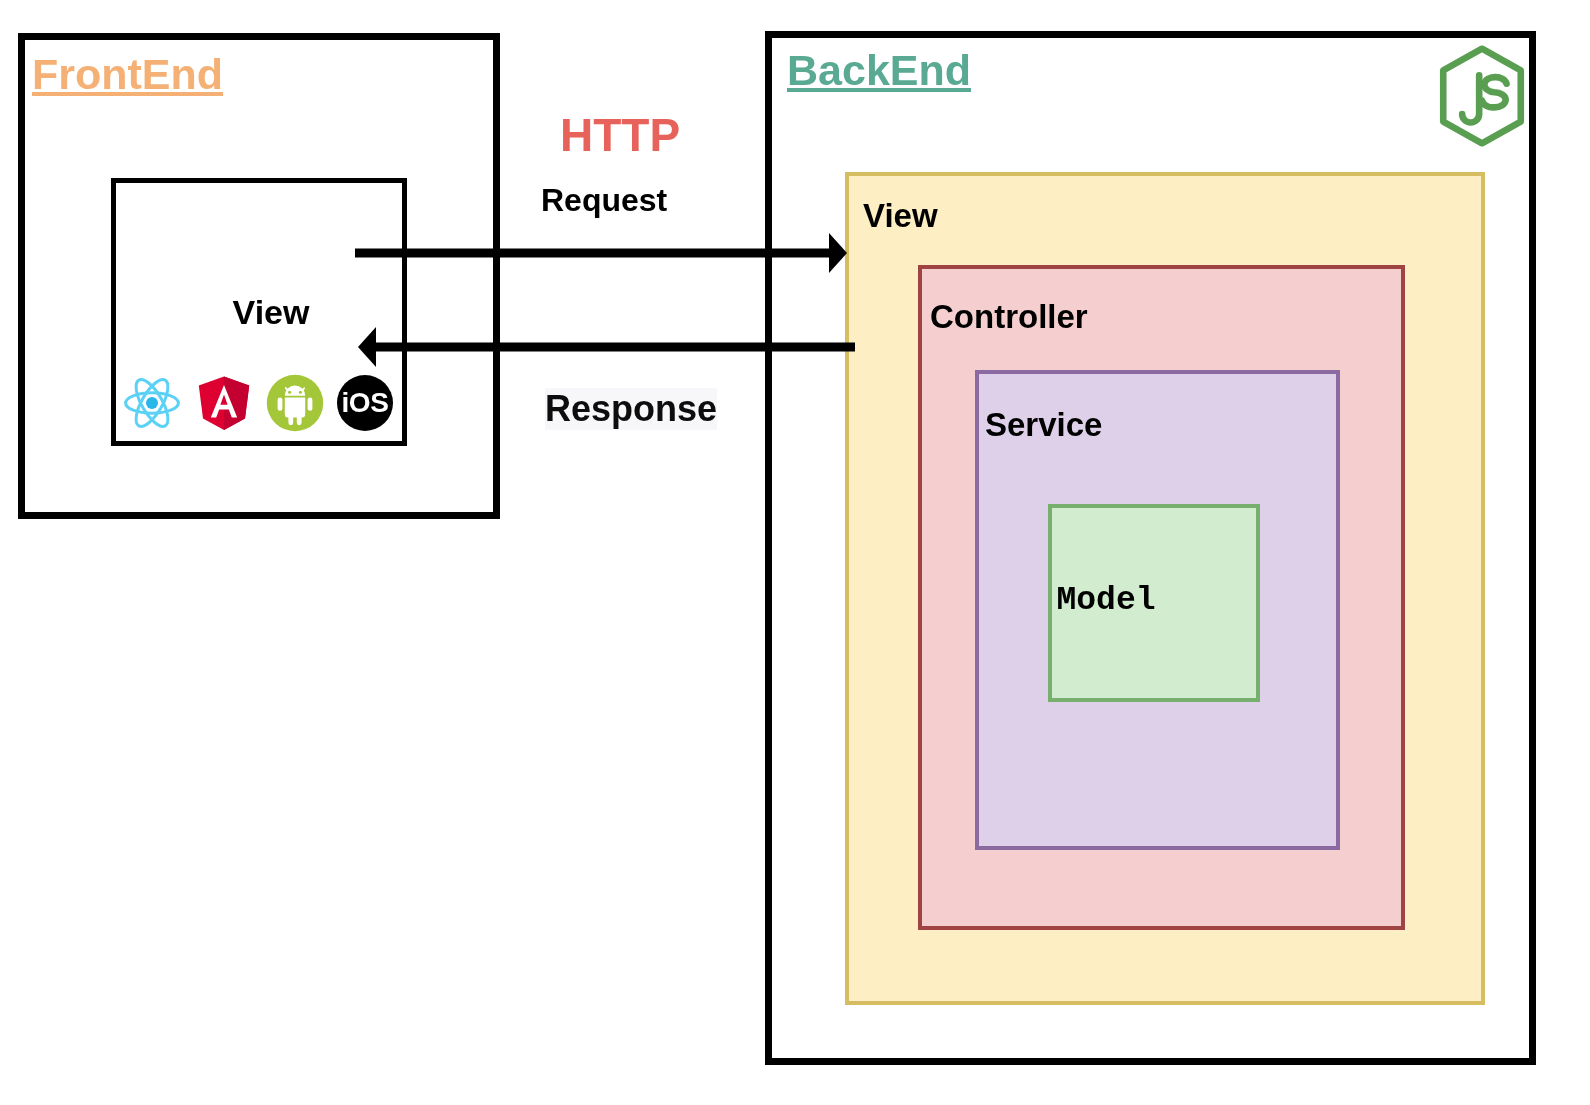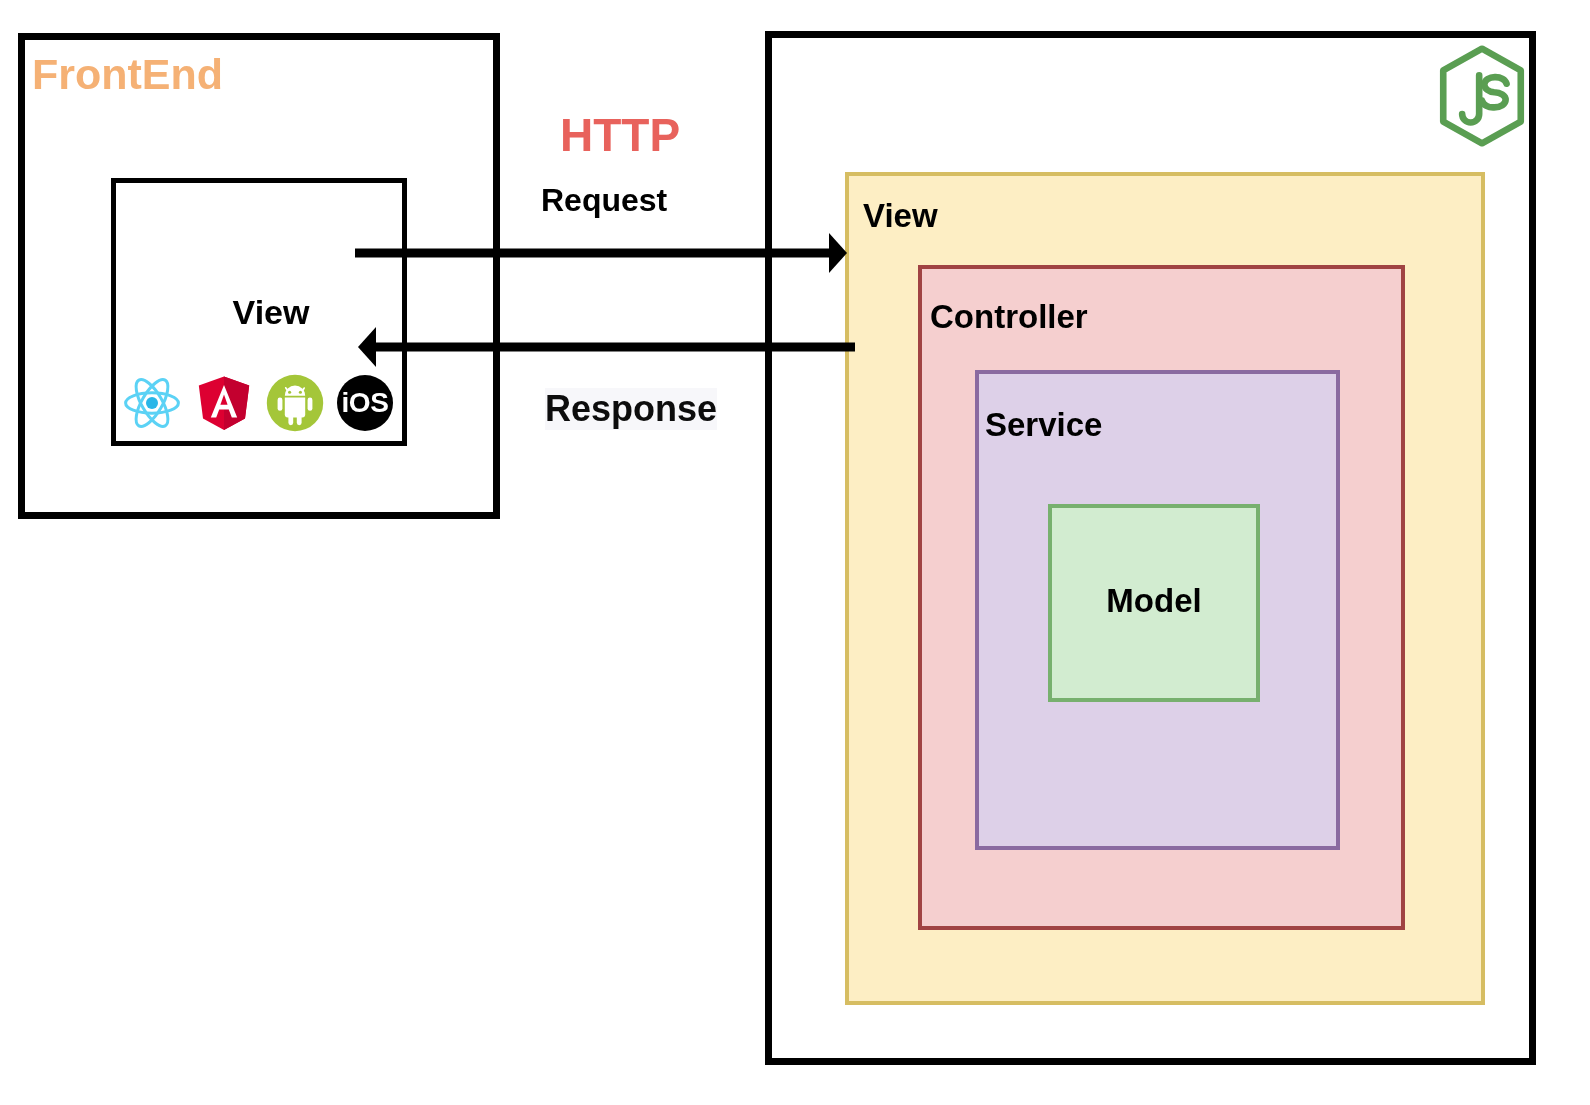--- a/index.html
+++ b/index.html
@@ -27,20 +27,21 @@
   }
   #frontend-box { left: 18px;  top: 33px;  width: 482px;  height: 486px; }
   #backend-box  { left: 765px; top: 31px;  width: 771px;  height: 1034px; }
 
   .outer-title {
     position: absolute;
     font-size: 43px;
     font-weight: bold;
     letter-spacing: 0px;
     white-space: nowrap;
+    text-decoration: underline;
   }
   #frontend-title { left: 32px;  top: 50px;  color: #f5b175; }
   #backend-title  { left: 787px; top: 46px;  color: #5aa992; }
 
   
   #view-box {
     position: absolute;
     left: 111px; top: 178px;
     width: 296px; height: 268px;
     background: #ffffff;
@@ -118,23 +119,24 @@
     position: absolute;
     font-size: 33px;
     font-weight: bold;
     color: #000000;
     white-space: nowrap;
   }
   #route-label      { left: 863px;  top: 197px; }
   #controller-label { left: 930px;  top: 298px; text-align: right; }
   #service-label    { left: 985px;  top: 406px; text-align: center; }
   #model-label      {
-    left: 1048px; top: 582px;
+    left: 1000px; top: 582px;
     width: 212px;
     text-align: center;
+    font-family: Liberation Mono, monospace;
   }
 
   
   #arrow-layer {
     position: absolute;
     left: 0; top: 0;
     width: 1590px; height: 1105px;
     pointer-events: none;
   }
   #http-label {
@@ -215,20 +217,21 @@
         <circle cx="59" cy="32" r="2.6" fill="#a4c639"></circle>
       </svg>
     </div>
 
     <div class="fw-icon">
       <div class="ios-badge">iOS</div>
     </div>
   </div>
 
   <div class="outer-box" id="backend-box"></div>
+  <div class="outer-title" id="backend-title">BackEnd</div>
 
   <div style="position:absolute; left:1434px; top:44px; width:96px; height:104px;">
     <svg viewBox="0 0 100 110" style="display:block;width:100%;height:100%;">
       <path d="M50 5 L91 28 L91 82 L50 105 L9 82 L9 28 Z" fill="none" stroke="#5a9e52" stroke-width="7" stroke-linejoin="round"></path>
       <path d="M47 33 L47 74 a9 9 0 0 1 -9 9 a9 9 0 0 1 -9 -9" fill="none" stroke="#5a9e52" stroke-width="7" stroke-linecap="round" stroke-linejoin="round"></path>
       <path d="M76 42 a12 9 0 0 0 -12 -7 a11 8 0 0 0 -1 16 a12 8 0 0 1 0 16 a12 9 0 0 1 -13 -7" fill="none" stroke="#5a9e52" stroke-width="7" stroke-linecap="round" stroke-linejoin="round"></path>
     </svg>
   </div>
 
   <div class="nested-box" id="route-box"></div>

